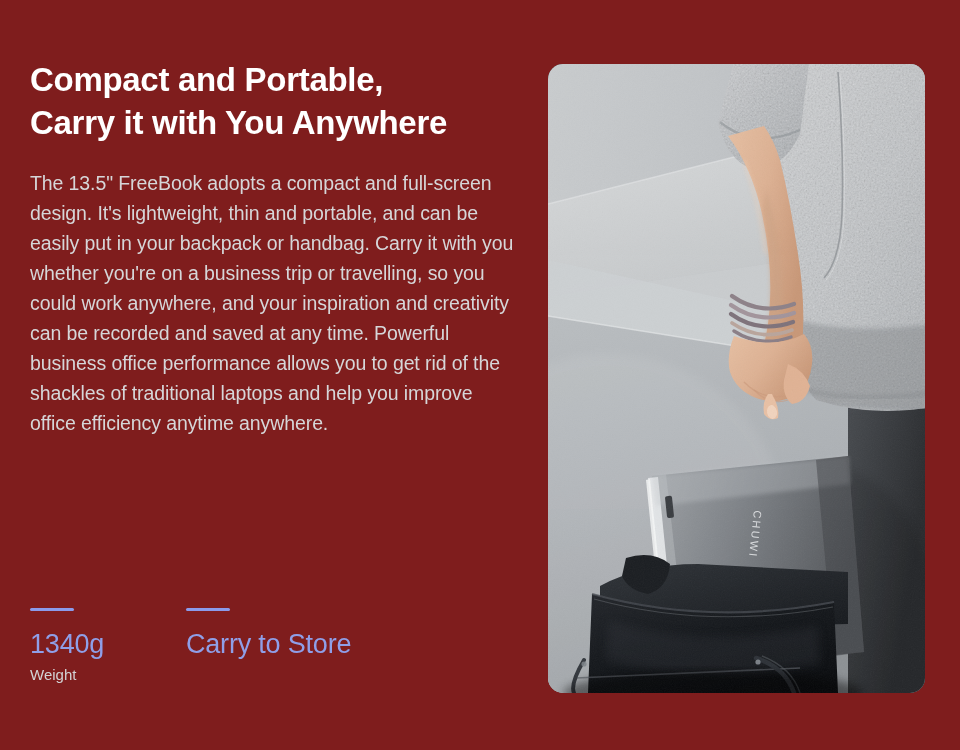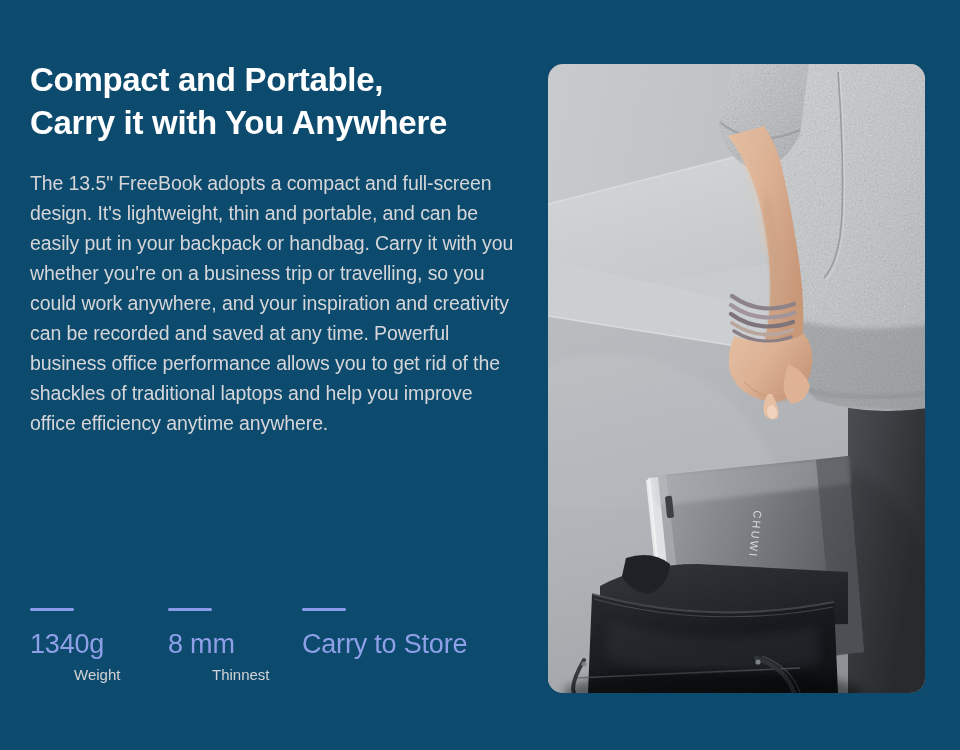--- a/index.html
+++ b/index.html
@@ -11,21 +11,21 @@
     width: 960px;
     height: 750px;
     overflow: hidden;
     font-family: "Liberation Sans", sans-serif;
     position: relative;
   }
 
   #page {
     position: absolute;
     inset: 0;
-    background: #0c4a6e;
+    background: #7f1d1d;
   }
 
   
   .left-col {
     position: absolute;
     left: 30px;
     top: 58px;
     width: 500px;
   }
 
@@ -50,20 +50,21 @@
     font-weight: 400;
   }
 
   
   .stats {
     position: absolute;
     left: 30px;
     top: 608px;
     display: flex;
     align-items: flex-start;
+    gap: 18px;
   }
   .stat {
     position: relative;
   }
   .stat-0 { width: 138px; }
   .stat-1 { width: 134px; }
   .stat-2 { width: auto; }
 
   .stat-rule {
     width: 44px;
@@ -80,21 +81,20 @@
     letter-spacing: -0.2px;
     white-space: nowrap;
   }
   .stat-label {
     color: #d3d3d5;
     font-size: 15px;
     line-height: 20px;
     font-weight: 400;
     margin-top: 6px;
     white-space: nowrap;
-    margin-left: 44px;
   }
 
   
   .photo-panel {
     position: absolute;
     left: 548px;
     top: 64px;
     width: 377px;
     height: 629px;
     border-radius: 15px;
@@ -115,25 +115,20 @@
   </div>
 
   <div class="stats">
 
     <div class="stat stat-0">
       <div class="stat-rule"></div>
       <div class="stat-value">1340g</div>
       <div class="stat-label">Weight</div>
     </div>
 
-    <div class="stat stat-1">
-      <div class="stat-rule"></div>
-      <div class="stat-value">8 mm</div>
-      <div class="stat-label">Thinnest</div>
-    </div>
 
     <div class="stat stat-2">
       <div class="stat-rule"></div>
       <div class="stat-value">Carry to Store</div>
       <div class="stat-label"></div>
     </div>
 
   </div>
 
   <div class="photo-panel">

